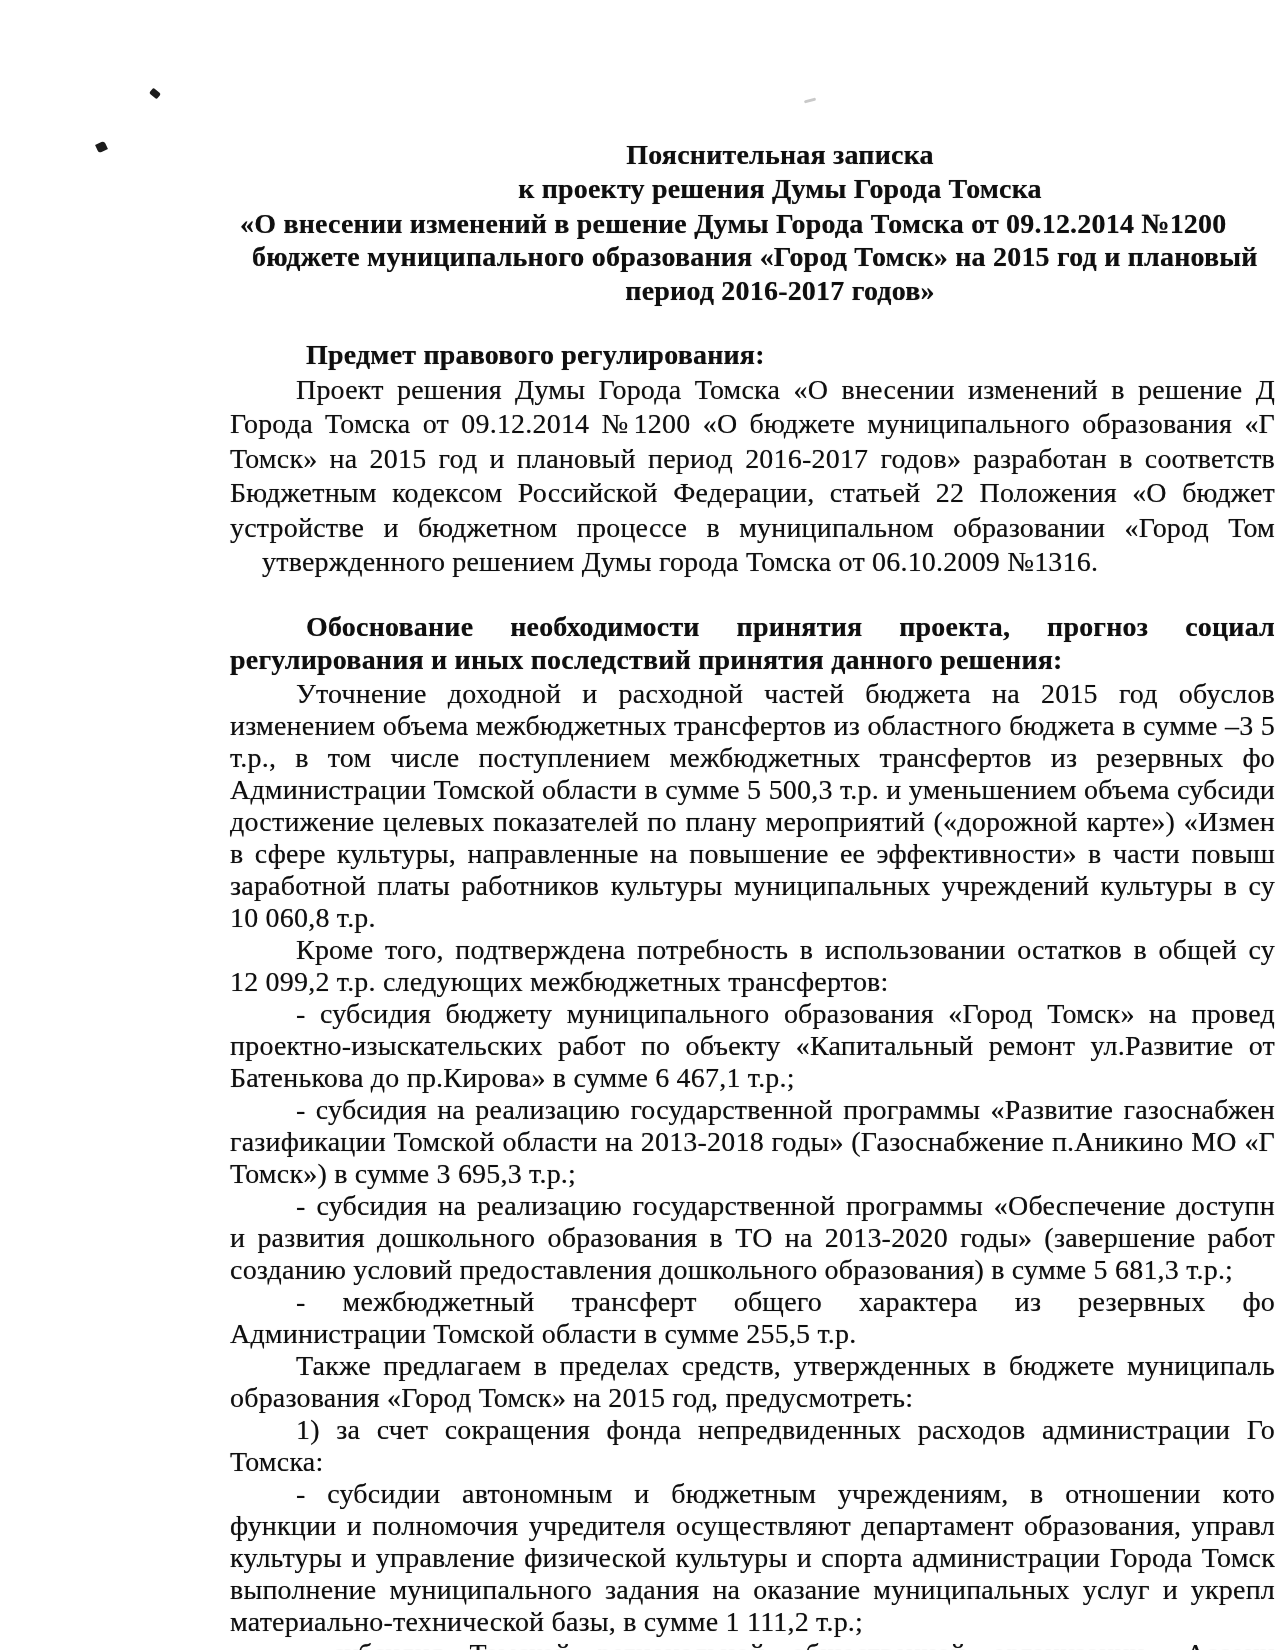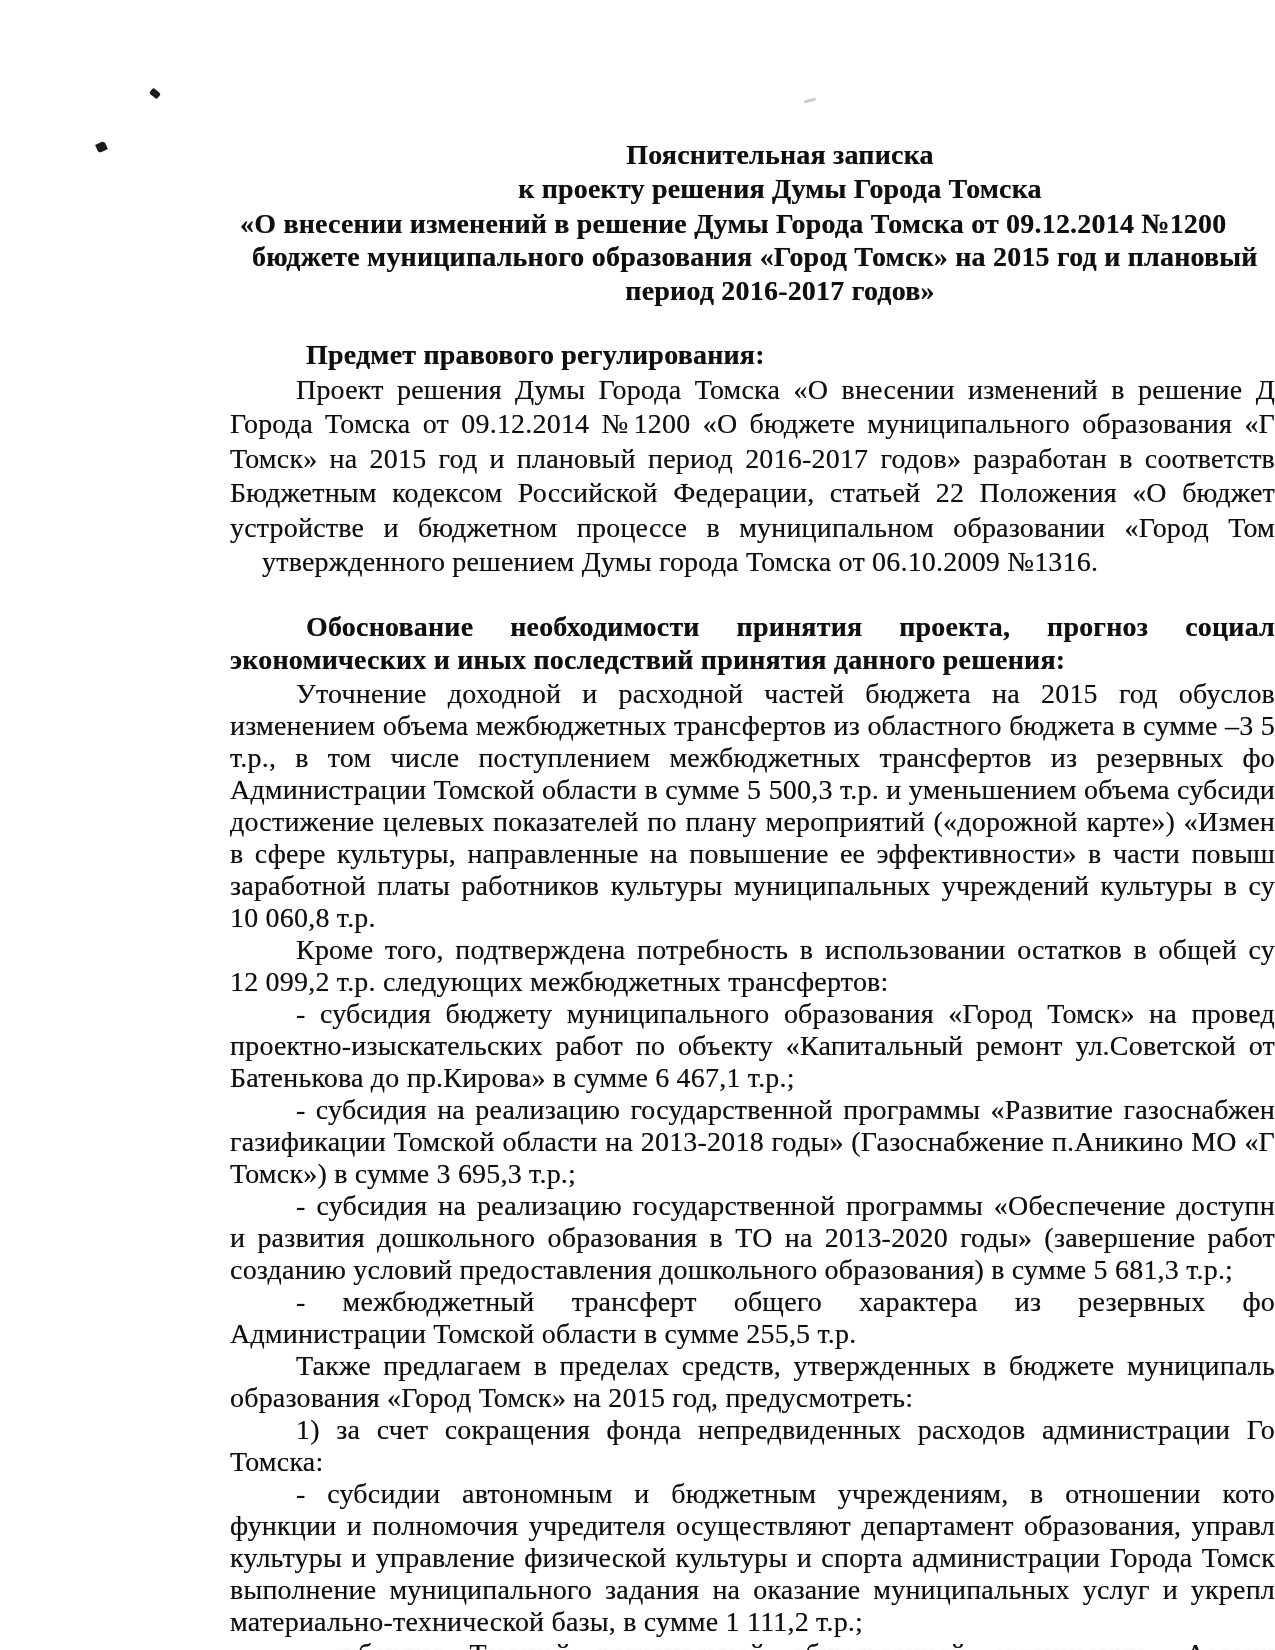--- a/index.html
+++ b/index.html
@@ -88,33 +88,33 @@
       <div class="line left bold" style="top: 240px; text-indent: 22px;">бюджете муниципального образования «Город Томск» на 2015 год и плановый</div>
       <div class="line center bold" style="top: 274px;">период 2016-2017 годов»</div>
       <div class="line left bold" style="top: 338px; text-indent: 76px;">Предмет правового регулирования:</div>
       <div class="line justify" style="top: 372.5px; text-indent: 66px;">Проект решения Думы Города Томска «О внесении изменений в решение Д</div>
       <div class="line justify" style="top: 407px;">Города Томска от 09.12.2014 №1200 «О бюджете муниципального образования «Г</div>
       <div class="line justify" style="top: 441.5px;">Томск» на 2015 год и плановый период 2016-2017 годов» разработан в соответств</div>
       <div class="line justify" style="top: 476px;">Бюджетным кодексом Российской Федерации, статьей 22 Положения «О бюджет</div>
       <div class="line justify" style="top: 510.5px;">устройстве и бюджетном процессе в муниципальном образовании «Город Том</div>
       <div class="line left" style="top: 545px; margin-left: 32px;">утвержденного решением Думы города Томска от 06.10.2009 №1316.</div>
       <div class="line justify bold" style="top: 610px; text-indent: 76px;">Обоснование необходимости принятия проекта, прогноз социал</div>
-      <div class="line left bold" style="top: 643px;">экономических и иных последствий принятия данного решения:</div>
+      <div class="line left bold" style="top: 643px;">регулирования и иных последствий принятия данного решения:</div>
       <div class="line justify" style="top: 677px; text-indent: 66px;">Уточнение доходной и расходной частей бюджета на 2015 год обуслов</div>
       <div class="line justify" style="top: 709px;">изменением объема межбюджетных трансфертов из областного бюджета в сумме –3 5</div>
       <div class="line justify" style="top: 741px;">т.р., в том числе поступлением межбюджетных трансфертов из резервных фо</div>
       <div class="line justify" style="top: 773px;">Администрации Томской области в сумме 5 500,3 т.р. и уменьшением объема субсиди</div>
       <div class="line justify" style="top: 805px;">достижение целевых показателей по плану мероприятий («дорожной карте») «Измен</div>
       <div class="line justify" style="top: 837px;">в сфере культуры, направленные на повышение ее эффективности» в части повыш</div>
       <div class="line justify" style="top: 869px;">заработной платы работников культуры муниципальных учреждений культуры в су</div>
       <div class="line left" style="top: 901px;">10 060,8 т.р.</div>
       <div class="line justify" style="top: 933px; text-indent: 66px;">Кроме того, подтверждена потребность в использовании остатков в общей су</div>
       <div class="line left" style="top: 965px;">12 099,2 т.р. следующих межбюджетных трансфертов:</div>
       <div class="line justify" style="top: 997px; text-indent: 66px;">- субсидия бюджету муниципального образования «Город Томск» на провед</div>
-      <div class="line justify" style="top: 1029px;">проектно-изыскательских работ по объекту «Капитальный ремонт ул.Советской от</div>
+      <div class="line justify" style="top: 1029px;">проектно-изыскательских работ по объекту «Капитальный ремонт ул.Развитие от</div>
       <div class="line left" style="top: 1061px;">Батенькова до пр.Кирова» в сумме 6 467,1 т.р.;</div>
       <div class="line justify" style="top: 1093px; text-indent: 66px;">- субсидия на реализацию государственной программы «Развитие газоснабжен</div>
       <div class="line justify" style="top: 1125px;">газификации Томской области на 2013-2018 годы» (Газоснабжение п.Аникино МО «Г</div>
       <div class="line left" style="top: 1157px;">Томск») в сумме 3 695,3 т.р.;</div>
       <div class="line justify" style="top: 1189px; text-indent: 66px;">- субсидия на реализацию государственной программы «Обеспечение доступн</div>
       <div class="line justify" style="top: 1221px;">и развития дошкольного образования в ТО на 2013-2020 годы» (завершение работ</div>
       <div class="line left" style="top: 1253px;">созданию условий предоставления дошкольного образования) в сумме 5 681,3 т.р.;</div>
       <div class="line justify" style="top: 1285px; text-indent: 66px;">- межбюджетный трансферт общего характера из резервных фо</div>
       <div class="line left" style="top: 1317px;">Администрации Томской области в сумме 255,5 т.р.</div>
       <div class="line justify" style="top: 1349px; text-indent: 66px;">Также предлагаем в пределах средств, утвержденных в бюджете муниципаль</div>

